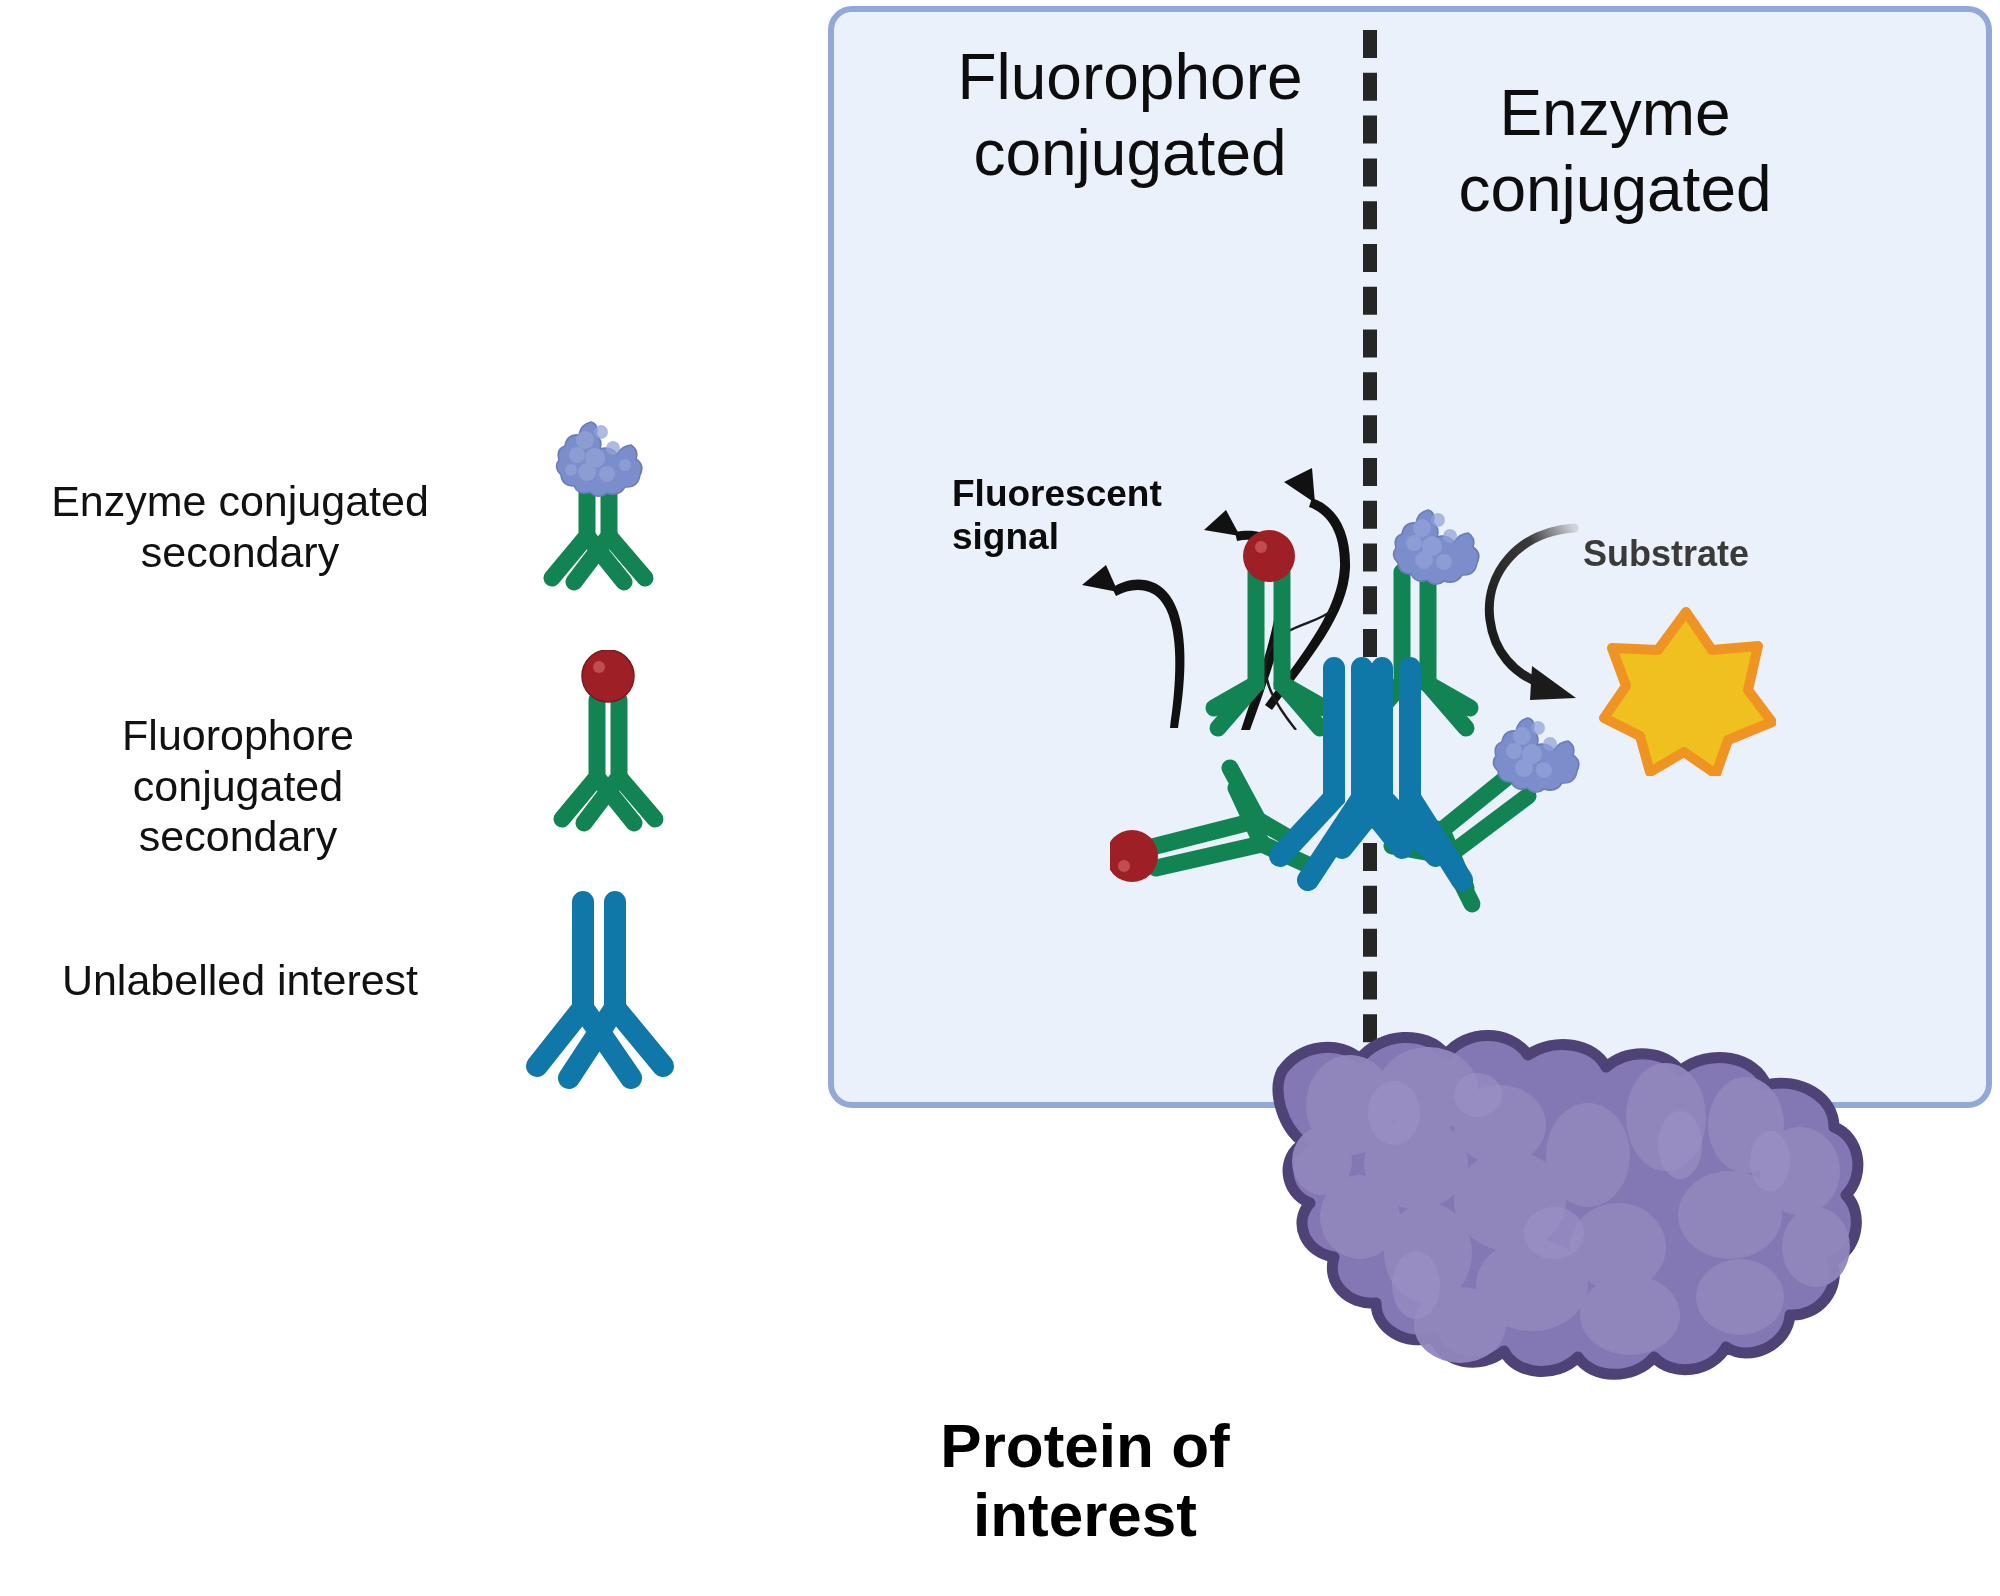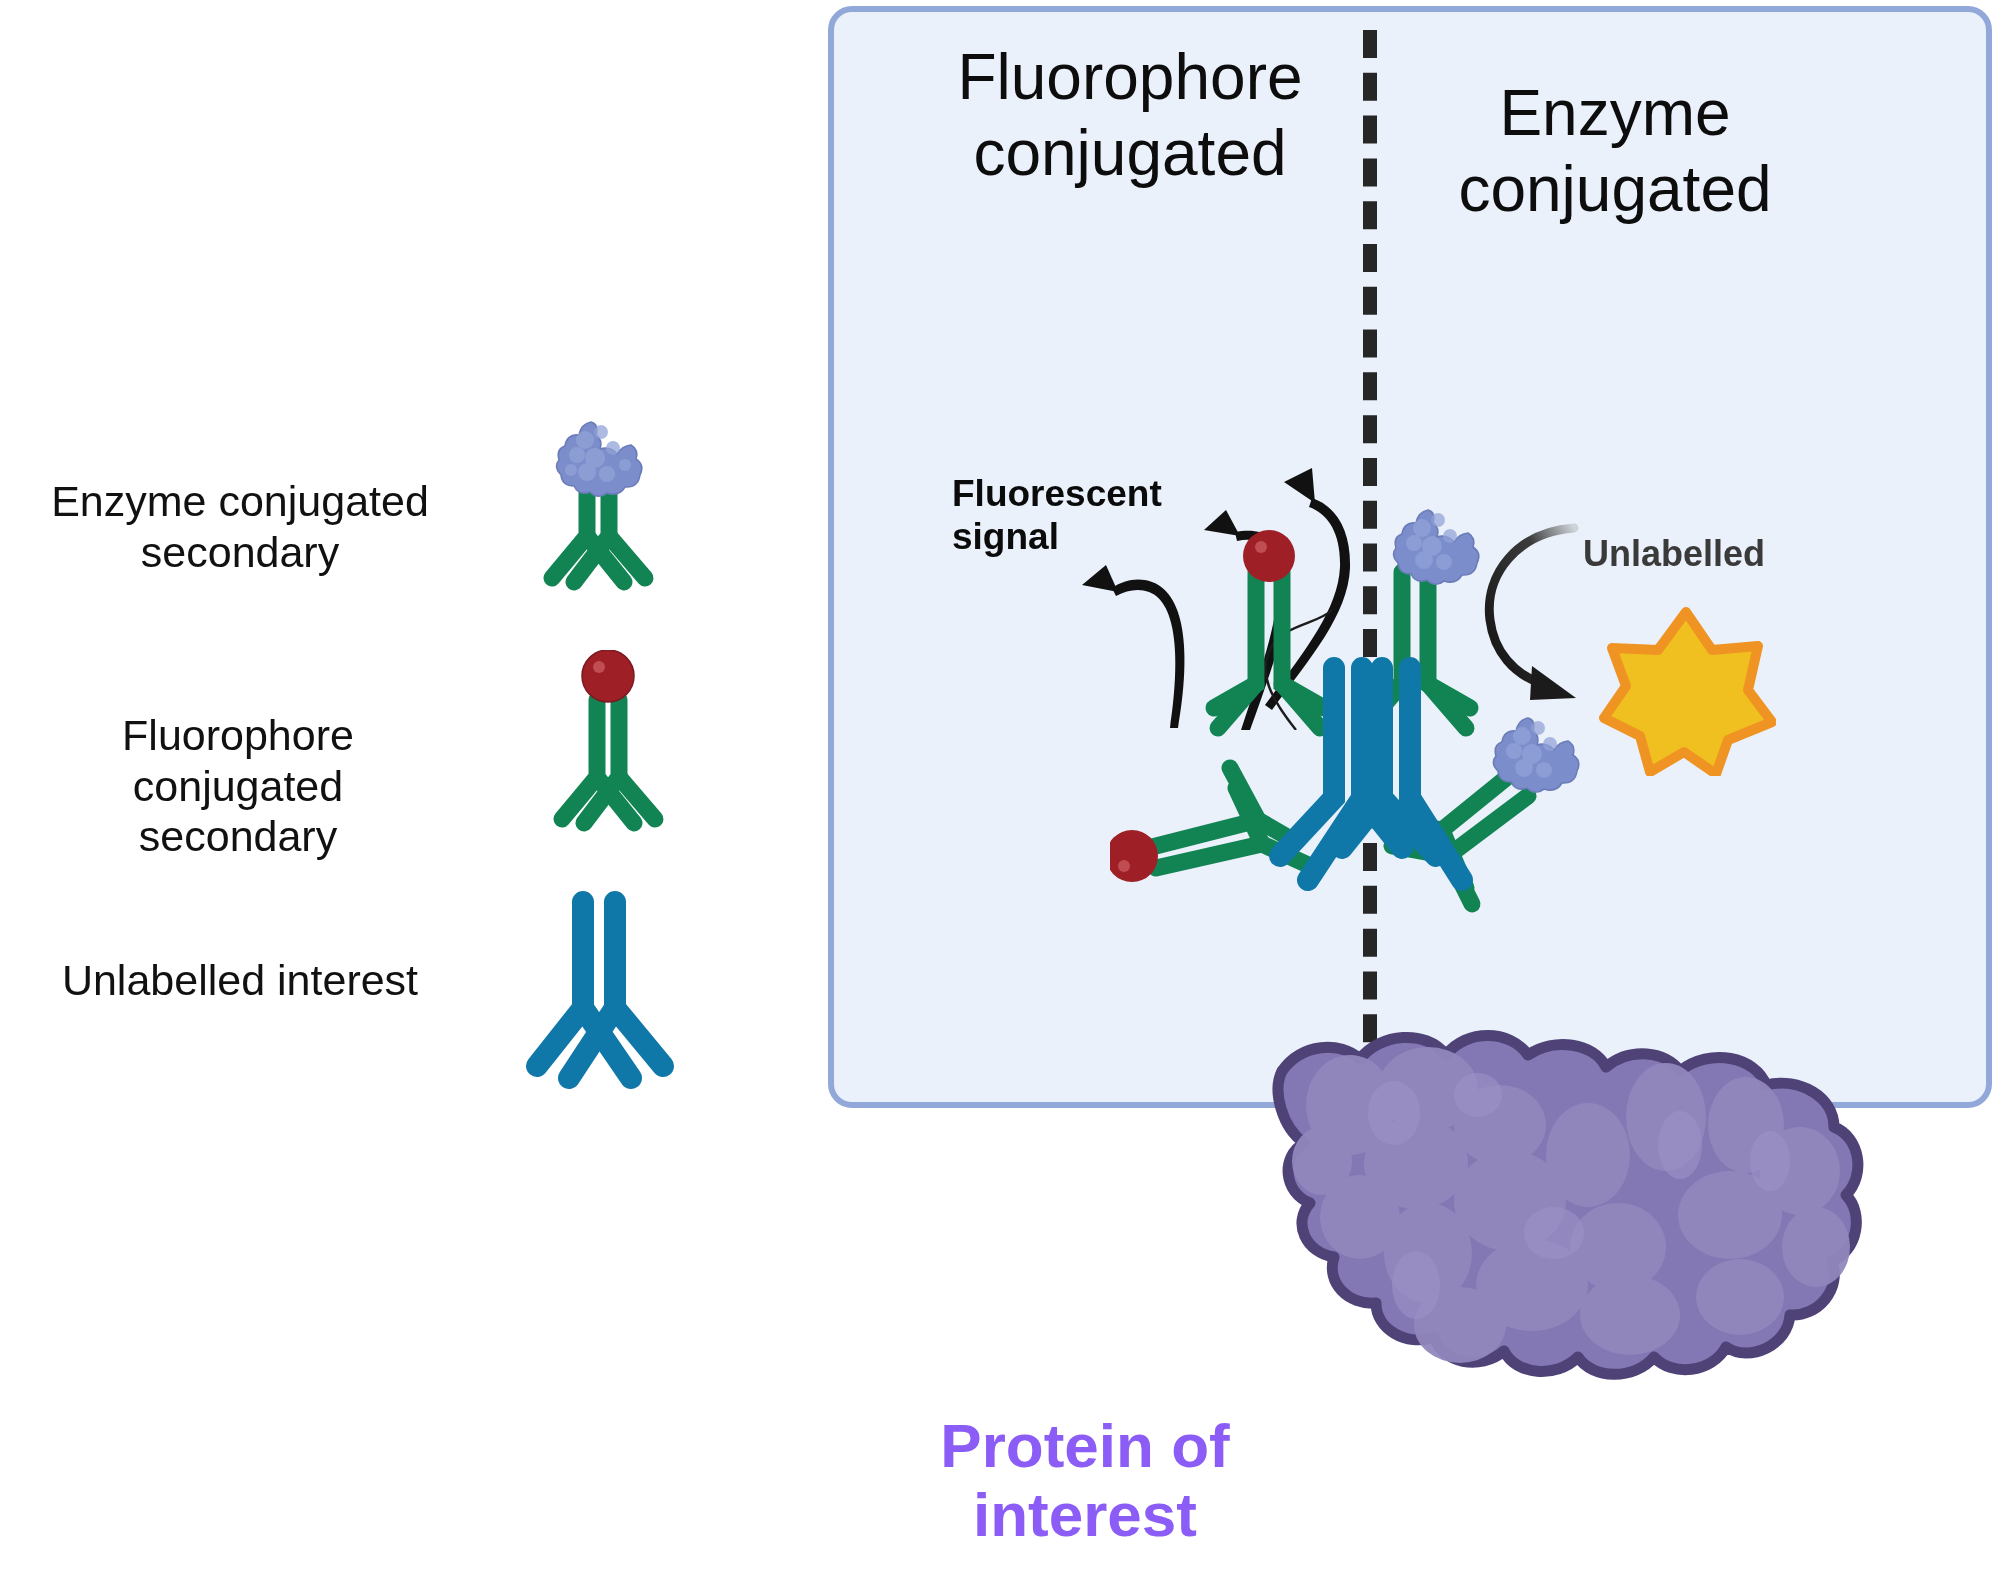--- a/index.html
+++ b/index.html
@@ -45,21 +45,21 @@
     color:#3a3a3a;
     font-size:36px;
     left:1583px;top:505px;
     white-space:nowrap;
   }
   #protein-label{
     position:absolute;
     left:860px;top:1411px;width:450px;
     text-align:center;
     font-weight:bold;
-    color:#8b5cf6;
+    color:#000000;
     font-size:62px;
     line-height:1.12;
     white-space:pre-line;
   }
   svg{display:block;}
   .abs{position:absolute;}
 </style>
 </head>
 <body>
 
@@ -133,21 +133,21 @@
 
   <div class="panel-title" style="left:915px;top:40px;width:430px;">Fluorophore
 conjugated</div>
 
   <div class="panel-title" style="left:1400px;top:40px;width:430px;margin-top:36px;">Enzyme
 conjugated</div>
 
   <div id="fluor-signal-label" class="callout">Fluorescent
 signal</div>
 
-  <div id="substrate-label" class="callout">Unlabelled</div>
+  <div id="substrate-label" class="callout">Substrate</div>
 
   <div class="abs" style="left:1060px;top:410px;width:400px;height:320px;">
     <svg width="400" height="320" viewBox="0 0 400 320">
       <g fill="#111111">
 
         <path d="M118 318 C 130 250, 128 185, 92 172
                  C 78 167, 64 170, 52 178
                  L 56 186 C 67 180, 79 178, 89 182
                  C 118 193, 120 252, 110 318 Z"></path>
         <path d="M58 182 L22 175 L46 155 Z"></path>

